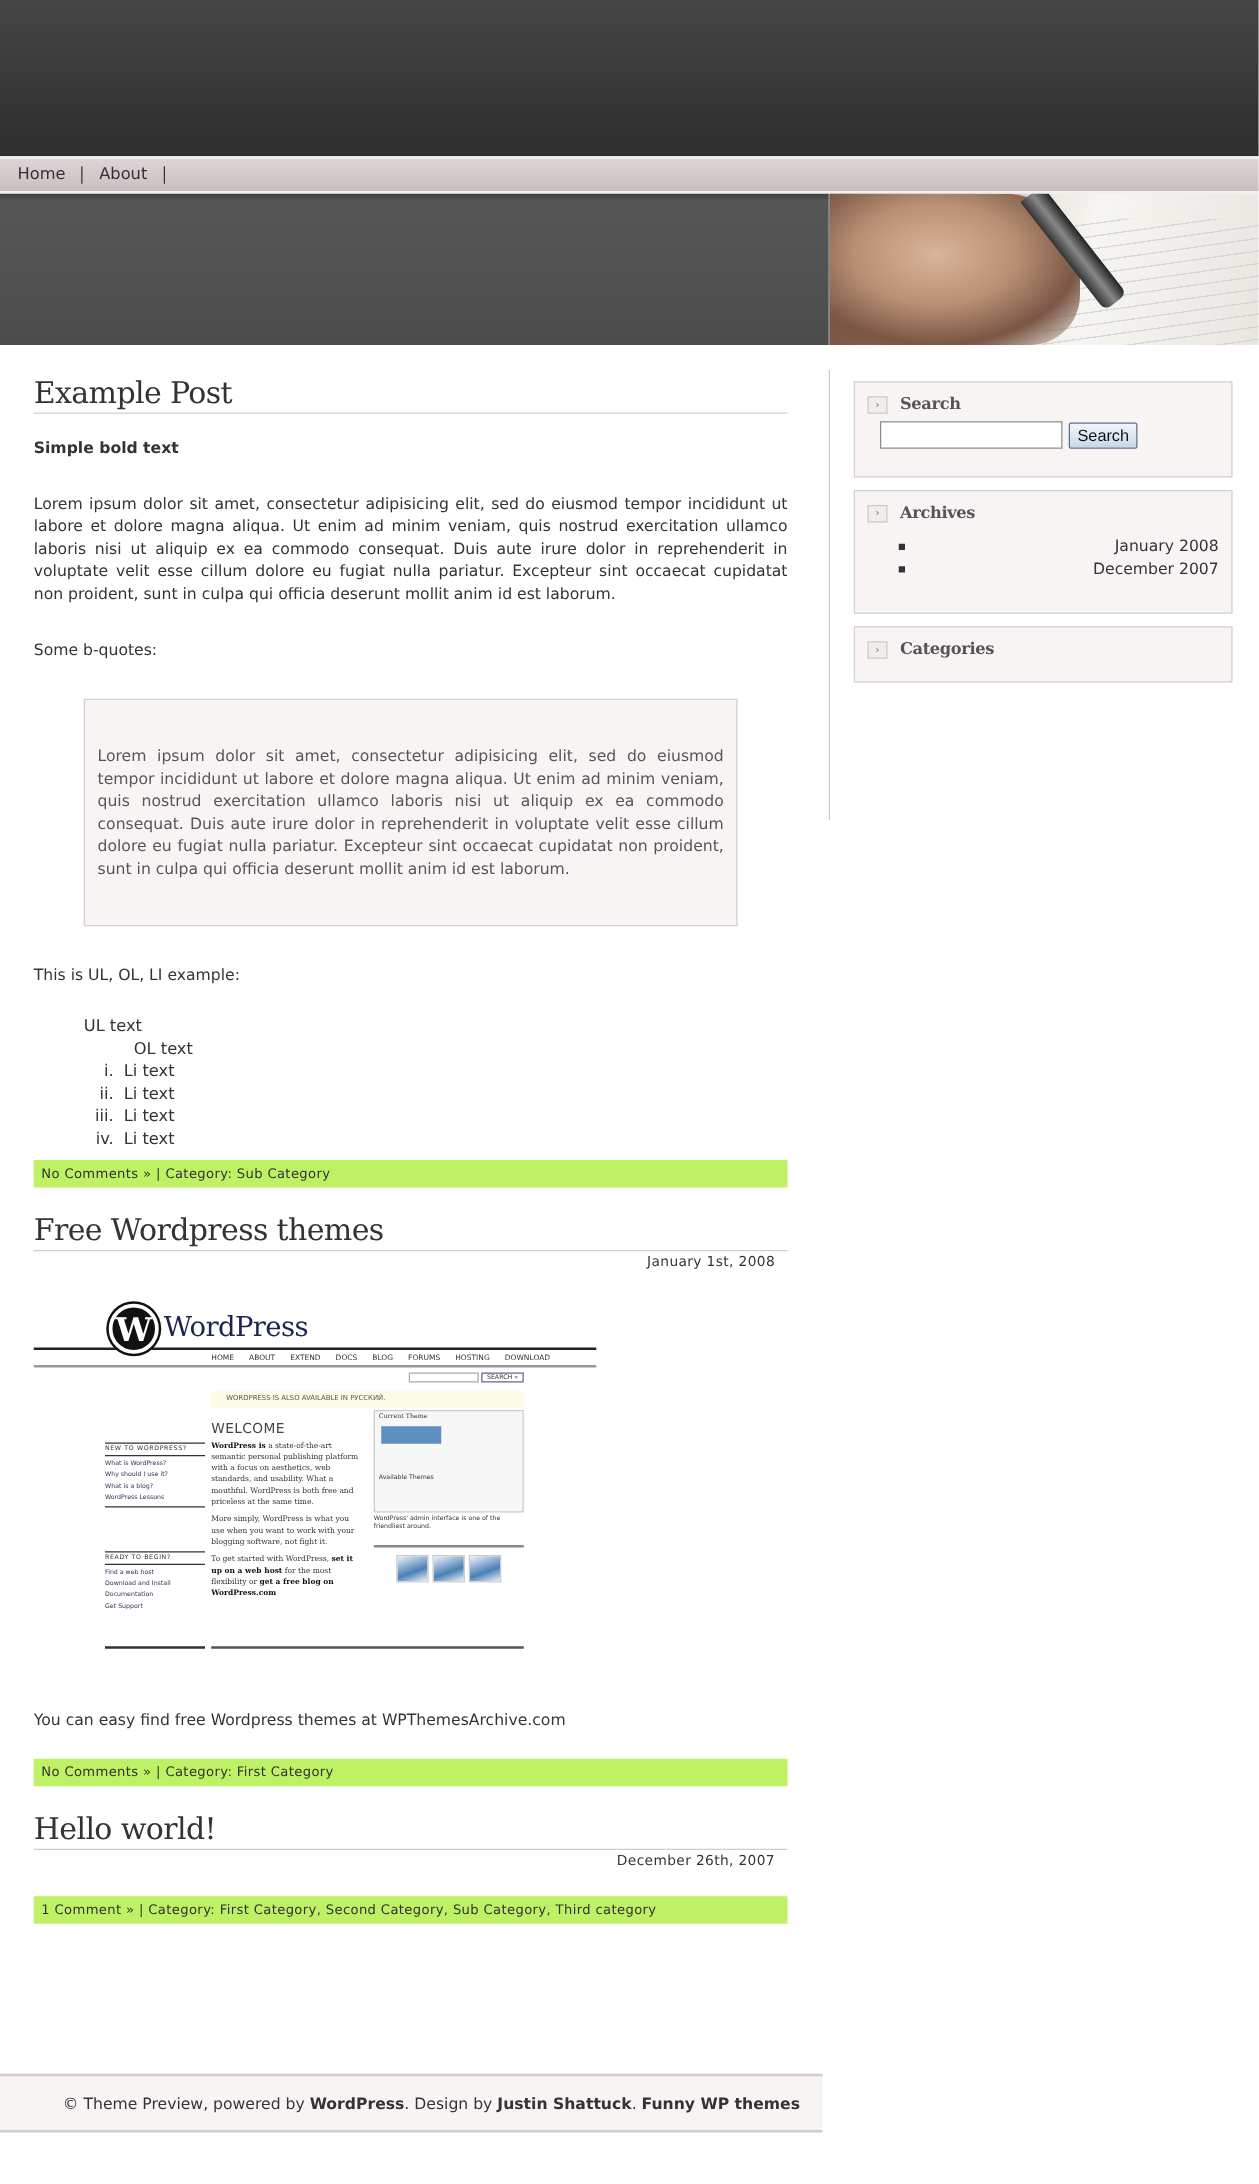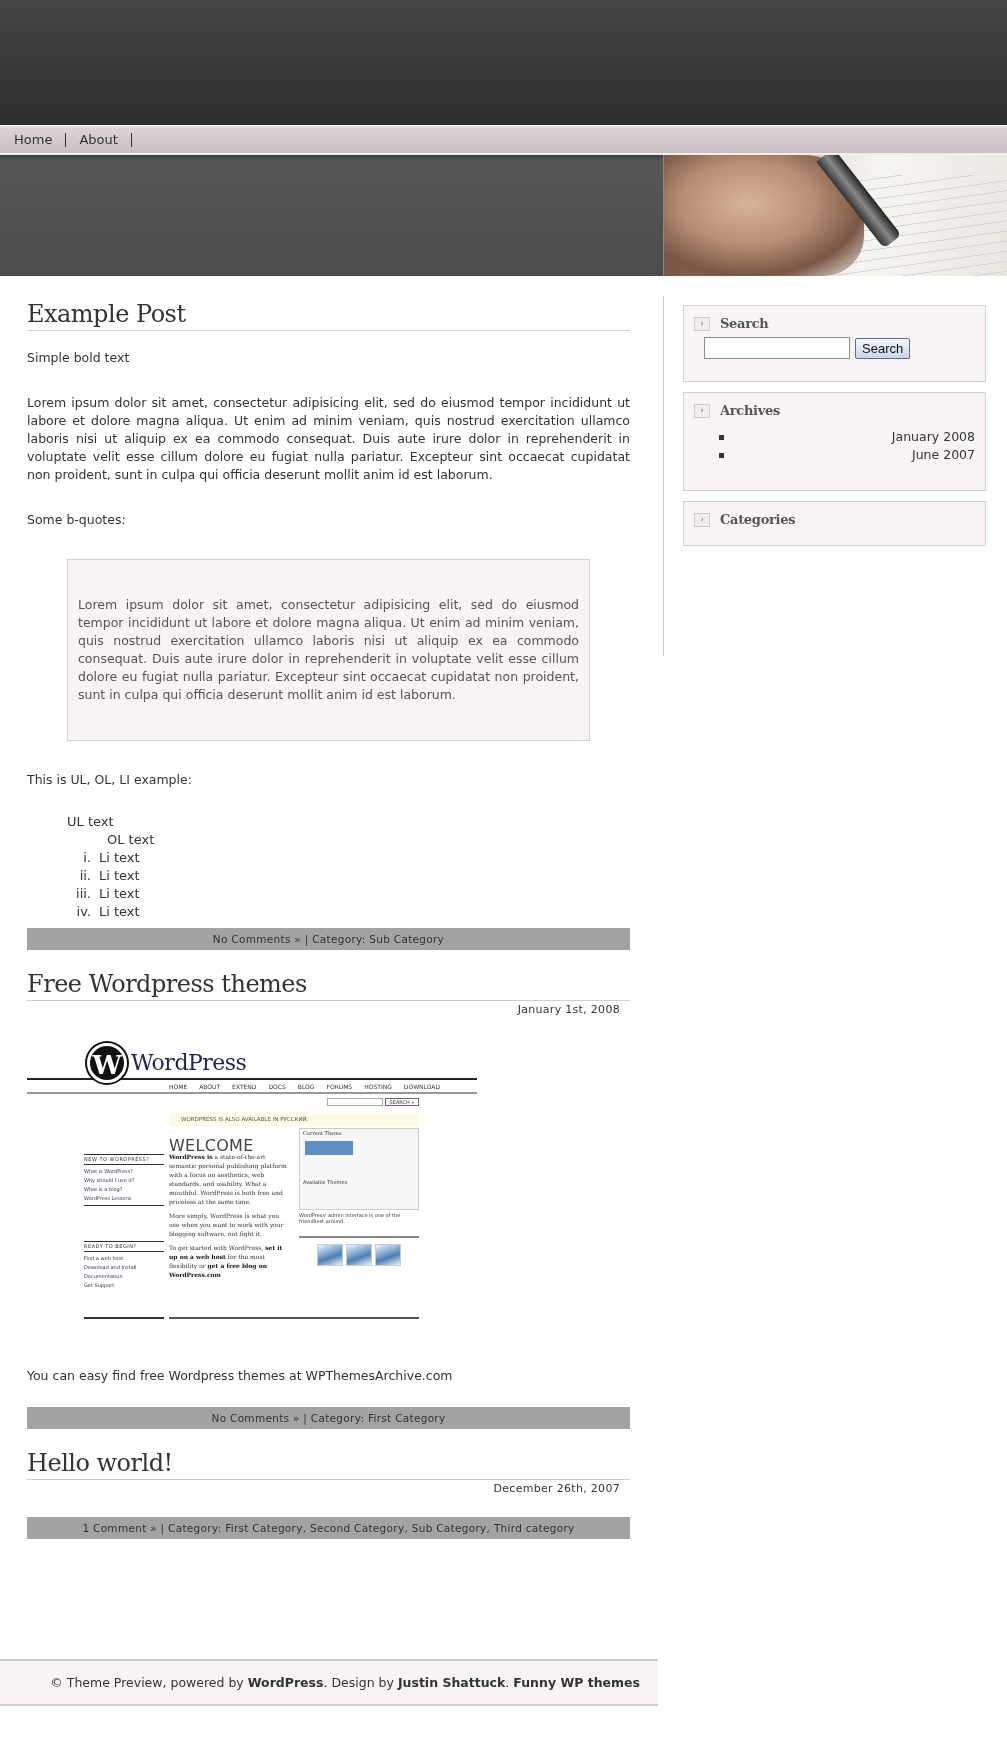--- a/index.html
+++ b/index.html
@@ -23,40 +23,40 @@
     background: repeating-linear-gradient(172deg, transparent 0 9px, #cfcfd6 9px 10px); opacity: .8; }
 
   .main { position: absolute; left: 27px; top: 300px; width: 603px; }
   .vdivider { position: absolute; left: 663px; top: 296px; width: 1px; height: 360px; background: #cfc8c8; }
 
   .post { margin-bottom: 14px; }
   .post-title { font-family: "DejaVu Serif", serif; font-size: 24px; font-weight: normal; color: #333; letter-spacing: -0.5px;
     padding-bottom: 2px; border-bottom: 1px solid #cfcfcf; }
   .post-date { text-align: right; font-size: 11px; color: #333; padding: 2px 10px 0 0; letter-spacing: 0.3px; }
   .entry p { font-size: 12.5px; line-height: 18px; text-align: justify; }
-  .bold-text { font-weight: normal; margin-top: 18px; }
+  .bold-text { font-weight: bold; margin-top: 18px; }
   .p-gap { margin-top: 27px; }
   blockquote { margin: 30px 40px 30px 40px; background: #f8f4f4; border: 1px solid #d5d0d0; padding: 36px 10px 36px 10px; color: #555; font-size: 12.5px; line-height: 18px; text-align: justify; }
   .list-block { margin-top: 24px; margin-left: 40px; font-size: 13px; line-height: 18px; }
   .list-block .ol-label { padding-left: 40px; }
   .list-block .li-row { display: flex; }
   .list-block .roman { width: 32px; text-align: right; padding-right: 8px; }
-  .postmeta { background: #a3a3a3; font-size: 10.5px; padding: 5px 6px; margin-top: 7px; letter-spacing: 0.3px; text-align: center; }
+  .postmeta { background: #bef264; font-size: 10.5px; padding: 5px 6px; margin-top: 7px; letter-spacing: 0.3px; }
   .postmeta a { color: #333; text-decoration: none; }
 
   .wp-shot { position: relative; width: 450px; height: 285px; margin-top: 20px; background: #fff; }
   .wp-shot .hr-top { position: absolute; left: 0; top: 42px; width: 450px; height: 2px; background: #222; }
   .wp-shot .hr-sub { position: absolute; left: 0; top: 56px; width: 450px; height: 2px; background: #999; }
   .wp-logo-circle { position: absolute; left: 60px; top: 7px; width: 40px; height: 40px; border-radius: 50%; background: #111; border: 3px solid #fff; box-shadow: 0 0 0 2px #111; color: #fff; font-family: "DejaVu Serif", serif; font-weight: bold; font-size: 26px; text-align: center; line-height: 38px; }
   .wp-logo-text { position: absolute; left: 104px; top: 14px; font-family: "DejaVu Serif", serif; font-size: 22px; color: #1c2550; letter-spacing: -0.5px; }
   .wp-nav { position: absolute; left: 142px; top: 47px; display: flex; gap: 12px; font-size: 6px; color: #333; }
   .wp-search { position: absolute; left: 300px; top: 62px; width: 56px; height: 8px; border: 1px solid #aaa; }
   .wp-search-btn { position: absolute; left: 358px; top: 62px; width: 34px; height: 8px; border: 1px solid #668; font-size: 5px; text-align: center; line-height: 7px; }
   .wp-notice { position: absolute; left: 142px; top: 77px; width: 250px; height: 13px; background: #fbfbe6; font-size: 5.5px; line-height: 13px; padding-left: 12px; color: #555; }
-  .wp-welcome { position: absolute; left: 142px; top: 100px; font-size: 16px; color: #444; letter-spacing: .3px; }
+  .wp-welcome { position: absolute; left: 142px; top: 100px; font-size: 11px; color: #444; letter-spacing: .3px; }
   .wp-col-left { position: absolute; left: 57px; top: 118px; width: 80px; font-size: 5px; line-height: 9px; color: #335; }
   .wp-col-left .hd { border-top: 1px solid #333; border-bottom: 1px solid #333; margin-bottom: 2px; color: #333; letter-spacing: .5px; }
   .wp-col-left .ft { border-top: 1px solid #333; margin-top: 2px; height: 36px; }
   .wp-col-mid { position: absolute; left: 142px; top: 116px; width: 122px; font-family: "DejaVu Serif", serif; font-size: 6px; line-height: 9px; color: #333; }
   .wp-col-mid b { color: #111; }
   .wp-col-right { position: absolute; left: 272px; top: 92px; width: 120px; }
   .wp-col-right .box { height: 82px; border: 1px solid #ccc; background: #f7f7f7; position: relative; }
   .wp-col-right .box .blue { position: absolute; left: 5px; top: 12px; width: 48px; height: 14px; background: #5f8fc0; }
   .wp-col-right .cap { font-size: 5px; line-height: 6px; color: #333; margin-top: 2px; }
   .wp-col-right .rule { height: 2px; background: #888; margin-top: 12px; }
@@ -232,21 +232,21 @@
     </div>
   </div>
 
   <div class="widget">
     <div class="widget-head">
       <span class="widget-arrow">›</span>
       <span class="widget-title">Archives</span>
     </div>
     <ul>
       <li><a href="#">January 2008</a></li>
-      <li><a href="#">June 2007</a></li>
+      <li><a href="#">December 2007</a></li>
     </ul>
   </div>
 
   <div class="widget">
     <div class="widget-head">
       <span class="widget-arrow">›</span>
       <span class="widget-title">Categories</span>
     </div>
   </div>
 </div>

